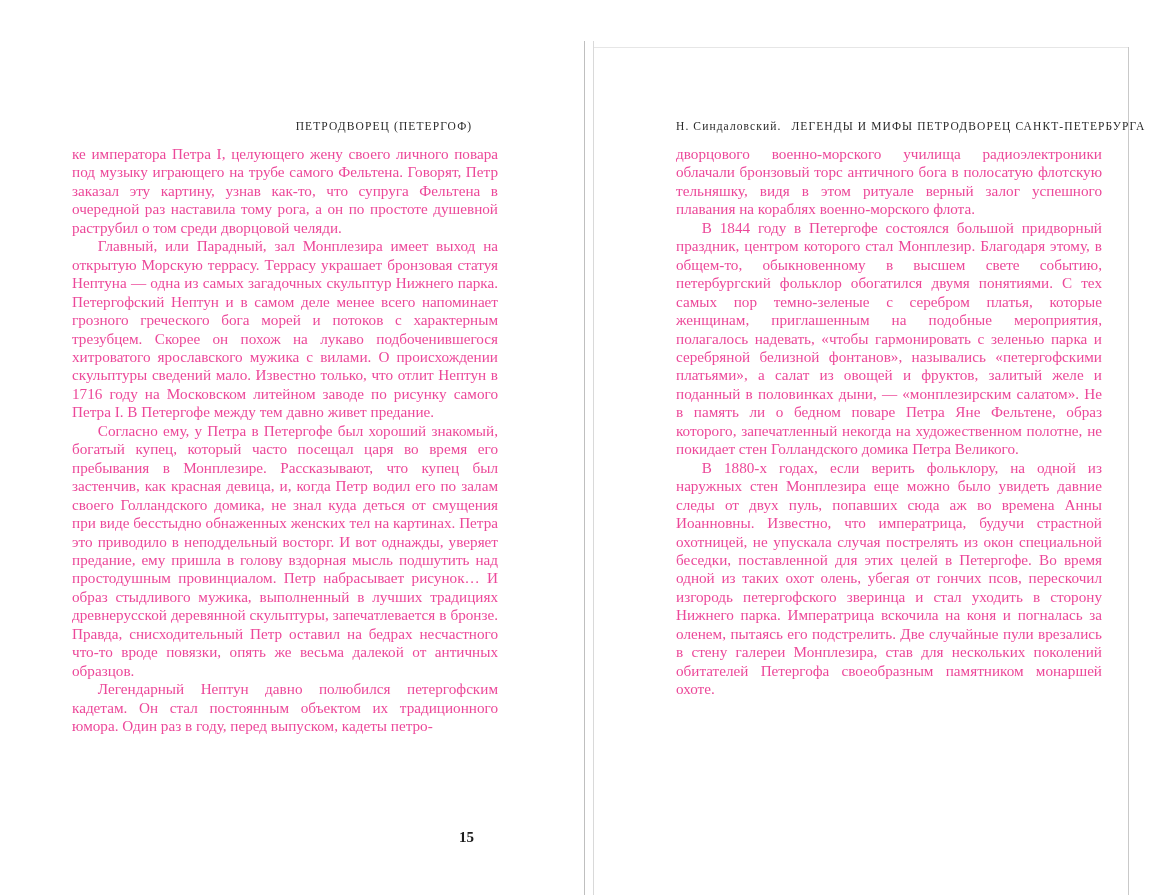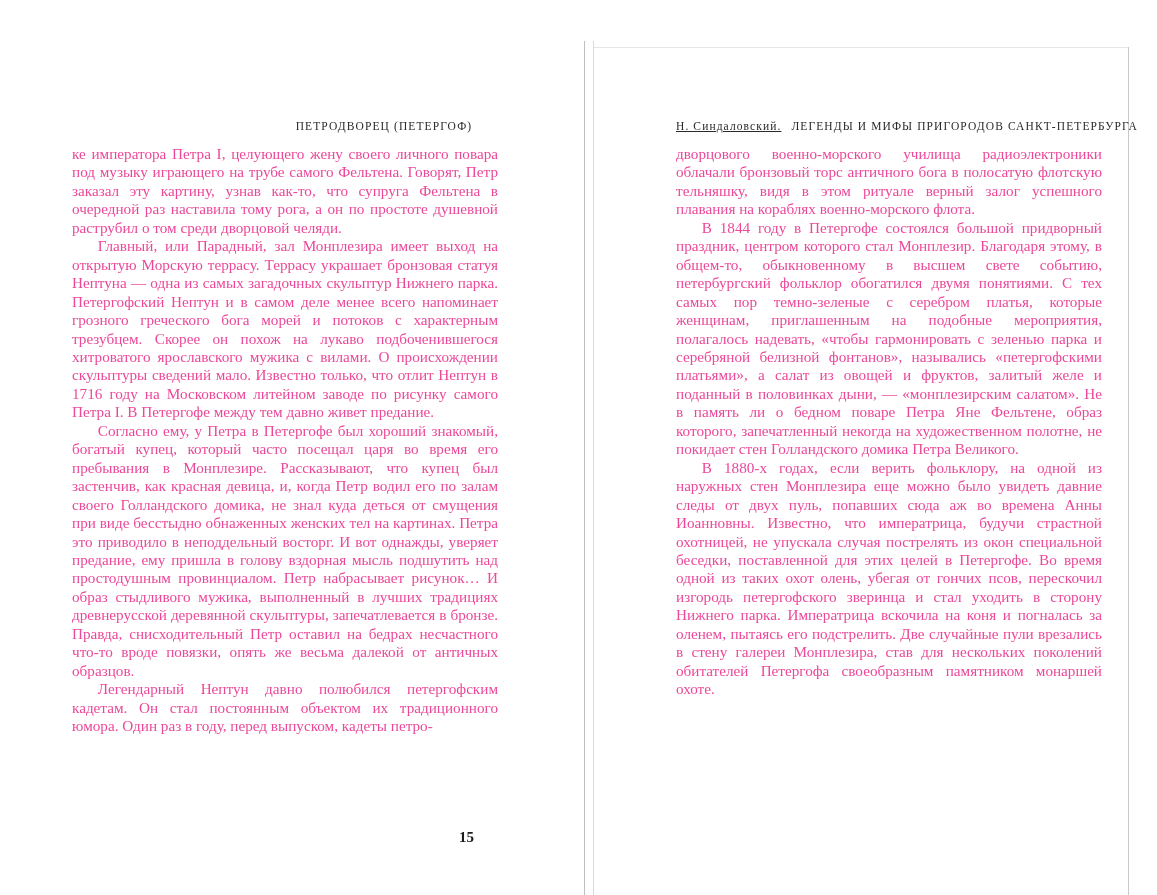--- a/index.html
+++ b/index.html
@@ -33,21 +33,21 @@
     color: #2a2a2a;
     white-space: nowrap;
   }
   .running-head-left {
     left: 384px;
     transform: translateX(-50%);
   }
   .running-head-right {
     left: 676px;
   }
-  .running-head-right .head-author { margin-right: 10px; text-decoration: underline; }
+  .running-head-right .head-author { margin-right: 10px; }
 
   .textblock {
     position: absolute;
     top: 104px;
     width: 426px;
     text-align: justify;
     font-size: 15.2px;
     line-height: 18.45px;
     color: #ec4899;
     hyphens: auto;
@@ -89,21 +89,21 @@
   <div class="textblock textblock-left">
       <p class="para">ке императора Петра I, целующего жену своего личного повара под музыку играющего на трубе самого Фельтена. Говорят, Петр заказал эту картину, узнав как-то, что супруга Фельтена в очередной раз наставила тому рога, а он по простоте душевной раструбил о том среди дворцовой челяди.</p>
       <p class="para">Главный, или Парадный, зал Монплезира имеет выход на открытую Морскую террасу. Террасу украшает бронзовая статуя Нептуна — одна из самых загадочных скульптур Нижнего парка. Петергофский Нептун и в самом деле менее всего напоминает грозного греческого бога морей и потоков с характерным трезубцем. Скорее он похож на лукаво подбоченившегося хитроватого ярославского мужика с вилами. О происхождении скульптуры сведений мало. Известно только, что отлит Нептун в 1716 году на Московском литейном заводе по рисунку самого Петра I. В Петергофе между тем давно живет предание.</p>
       <p class="para">Согласно ему, у Петра в Петергофе был хороший знакомый, богатый купец, который часто посещал царя во время его пребывания в Монплезире. Рассказывают, что купец был застенчив, как красная девица, и, когда Петр водил его по залам своего Голландского домика, не знал куда деться от смущения при виде бесстыдно обнаженных женских тел на картинах. Петра это приводило в неподдельный восторг. И вот однажды, уверяет предание, ему пришла в голову вздорная мысль подшутить над простодушным провинциалом. Петр набрасывает рисунок… И образ стыдливого мужика, выполненный в лучших традициях древнерусской деревянной скульптуры, запечатлевается в бронзе. Правда, снисходительный Петр оставил на бедрах несчастного что-то вроде повязки, опять же весьма далекой от античных образцов.</p>
       <p class="para">Легендарный Нептун давно полюбился петергофским кадетам. Он стал постоянным объектом их традиционного юмора. Один раз в году, перед выпуском, кадеты петро-</p>
     </div>
 
   <div class="page-number">15</div>
 
   <div class="running-head running-head-right">
-    <span class="head-author">Н. Синдаловский.</span><span>ЛЕГЕНДЫ И МИФЫ ПРИГОРОДОВ САНКТ-ПЕТЕРБУРГА</span>
+    <span class="head-author">Н. Синдаловский.</span><span>ЛЕГЕНДЫ И МИФЫ ПЕТРОДВОРЕЦ САНКТ-ПЕТЕРБУРГА</span>
   </div>
 
   <div class="textblock textblock-right">
       <p class="para">дворцового военно-морского училища радиоэлектроники облачали бронзовый торс античного бога в полосатую флотскую тельняшку, видя в этом ритуале верный залог успешного плавания на кораблях военно-морского флота.</p>
       <p class="para">В 1844 году в Петергофе состоялся большой придворный праздник, центром которого стал Монплезир. Благодаря этому, в общем-то, обыкновенному в высшем свете событию, петербургский фольклор обогатился двумя понятиями. С тех самых пор темно-зеленые с серебром платья, которые женщинам, приглашенным на подобные мероприятия, полагалось надевать, «чтобы гармонировать с зеленью парка и серебряной белизной фонтанов», назывались «петергофскими платьями», а салат из овощей и фруктов, залитый желе и поданный в половинках дыни, — «монплезирским салатом». Не в память ли о бедном поваре Петра Яне Фельтене, образ которого, запечатленный некогда на художественном полотне, не покидает стен Голландского домика Петра Великого.</p>
       <p class="para">В 1880-х годах, если верить фольклору, на одной из наружных стен Монплезира еще можно было увидеть давние следы от двух пуль, попавших сюда аж во времена Анны Иоанновны. Известно, что императрица, будучи страстной охотницей, не упускала случая пострелять из окон специальной беседки, поставленной для этих целей в Петергофе. Во время одной из таких охот олень, убегая от гончих псов, перескочил изгородь петергофского зверинца и стал уходить в сторону Нижнего парка. Императрица вскочила на коня и погналась за оленем, пытаясь его подстрелить. Две случайные пули врезались в стену галереи Монплезира, став для нескольких поколений обитателей Петергофа своеобразным памятником монаршей охоте.</p>
     </div>
 
 </div>
 

